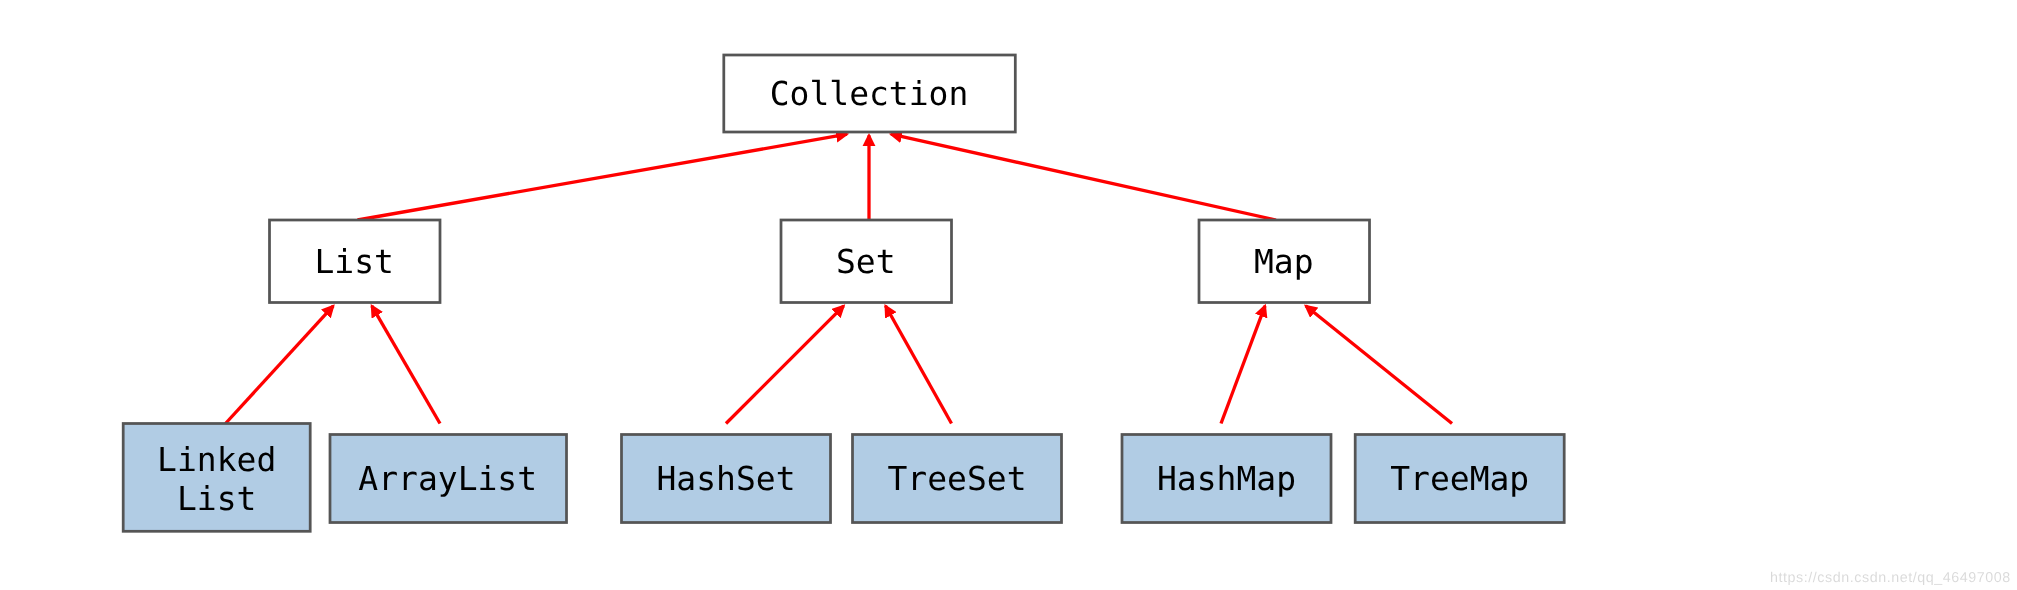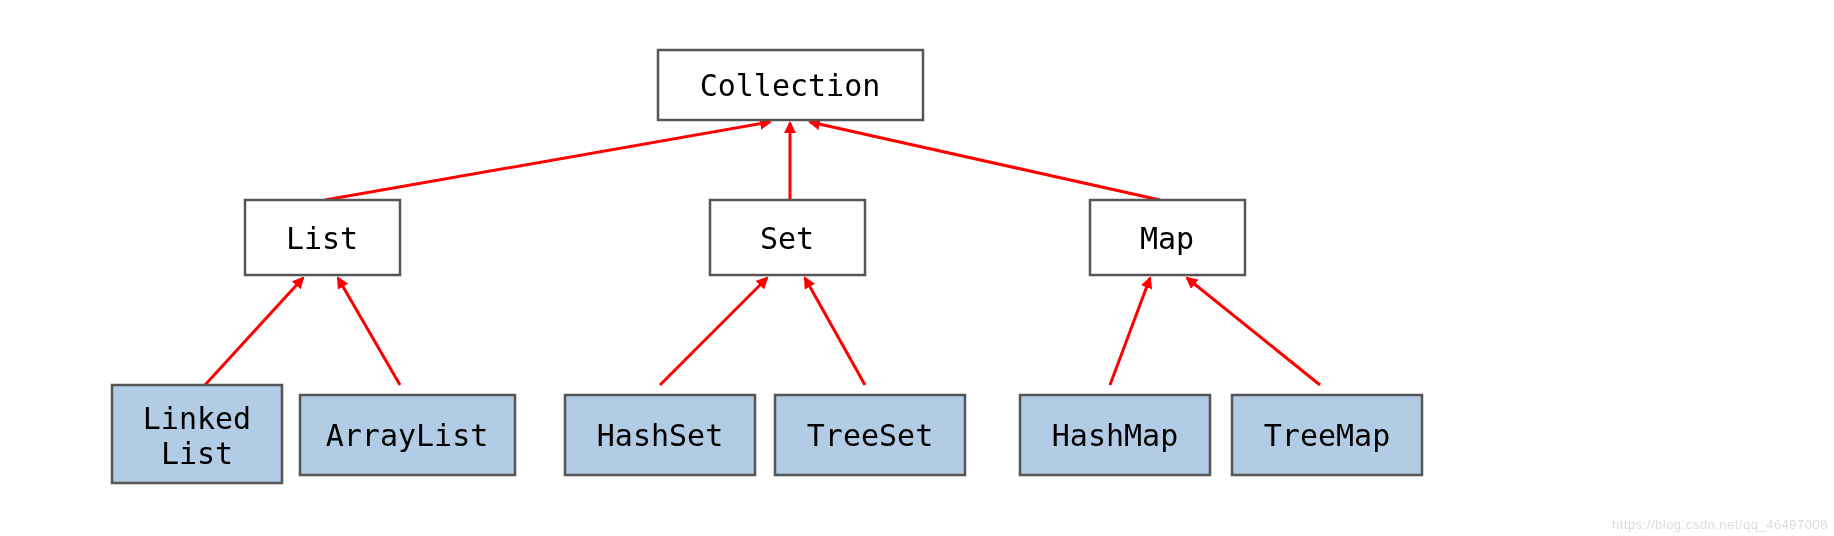--- a/index.html
+++ b/index.html
@@ -117,13 +117,13 @@
     <text class="node-label" x="1115" y="437">HashMap</text>
   </g>
 
   <g>
     <rect class="node-box node-class" x="1232" y="395" width="190" height="80"></rect>
     <text class="node-label" x="1327" y="437">TreeMap</text>
   </g>
 
 </svg>
 
-<div class="watermark">https://blog.csdn.net/qq_46497008</div>
+<div class="watermark">https://csdn.csdn.net/qq_46497008</div>
 
 </body></html>

